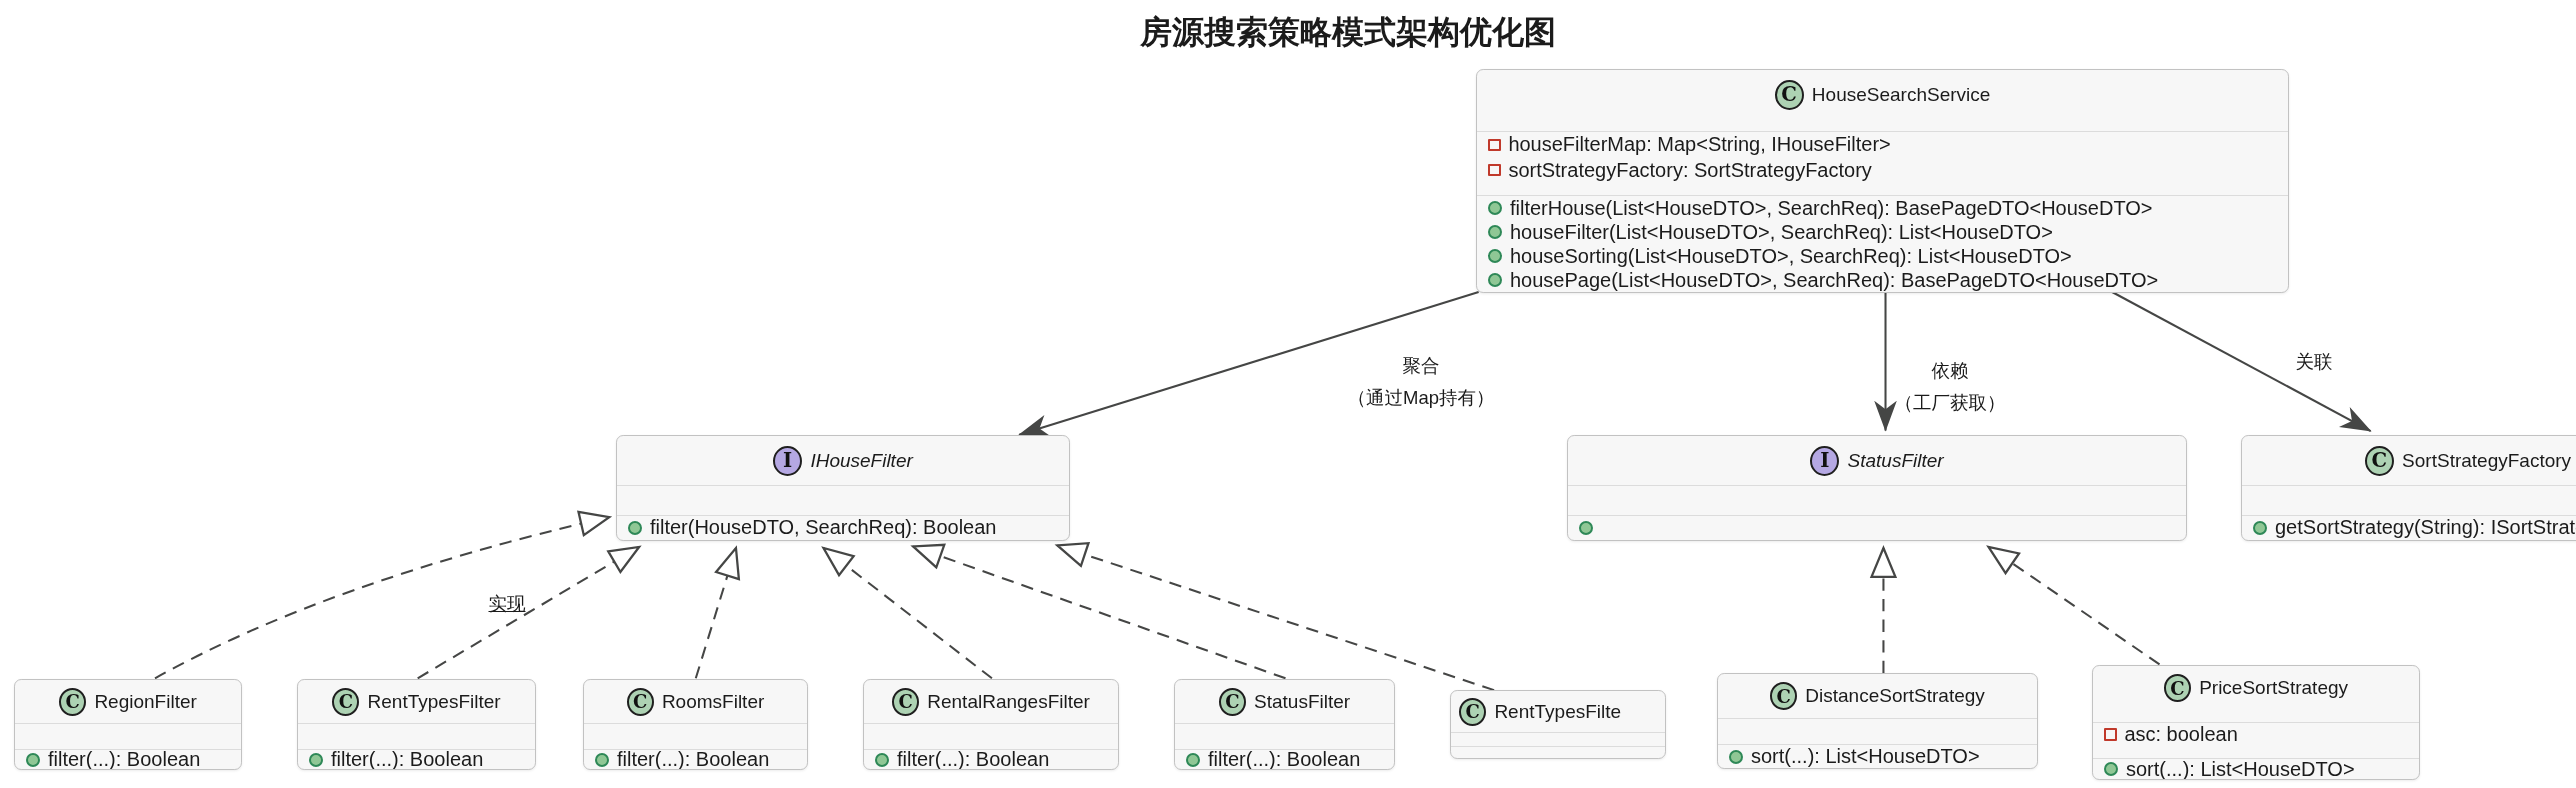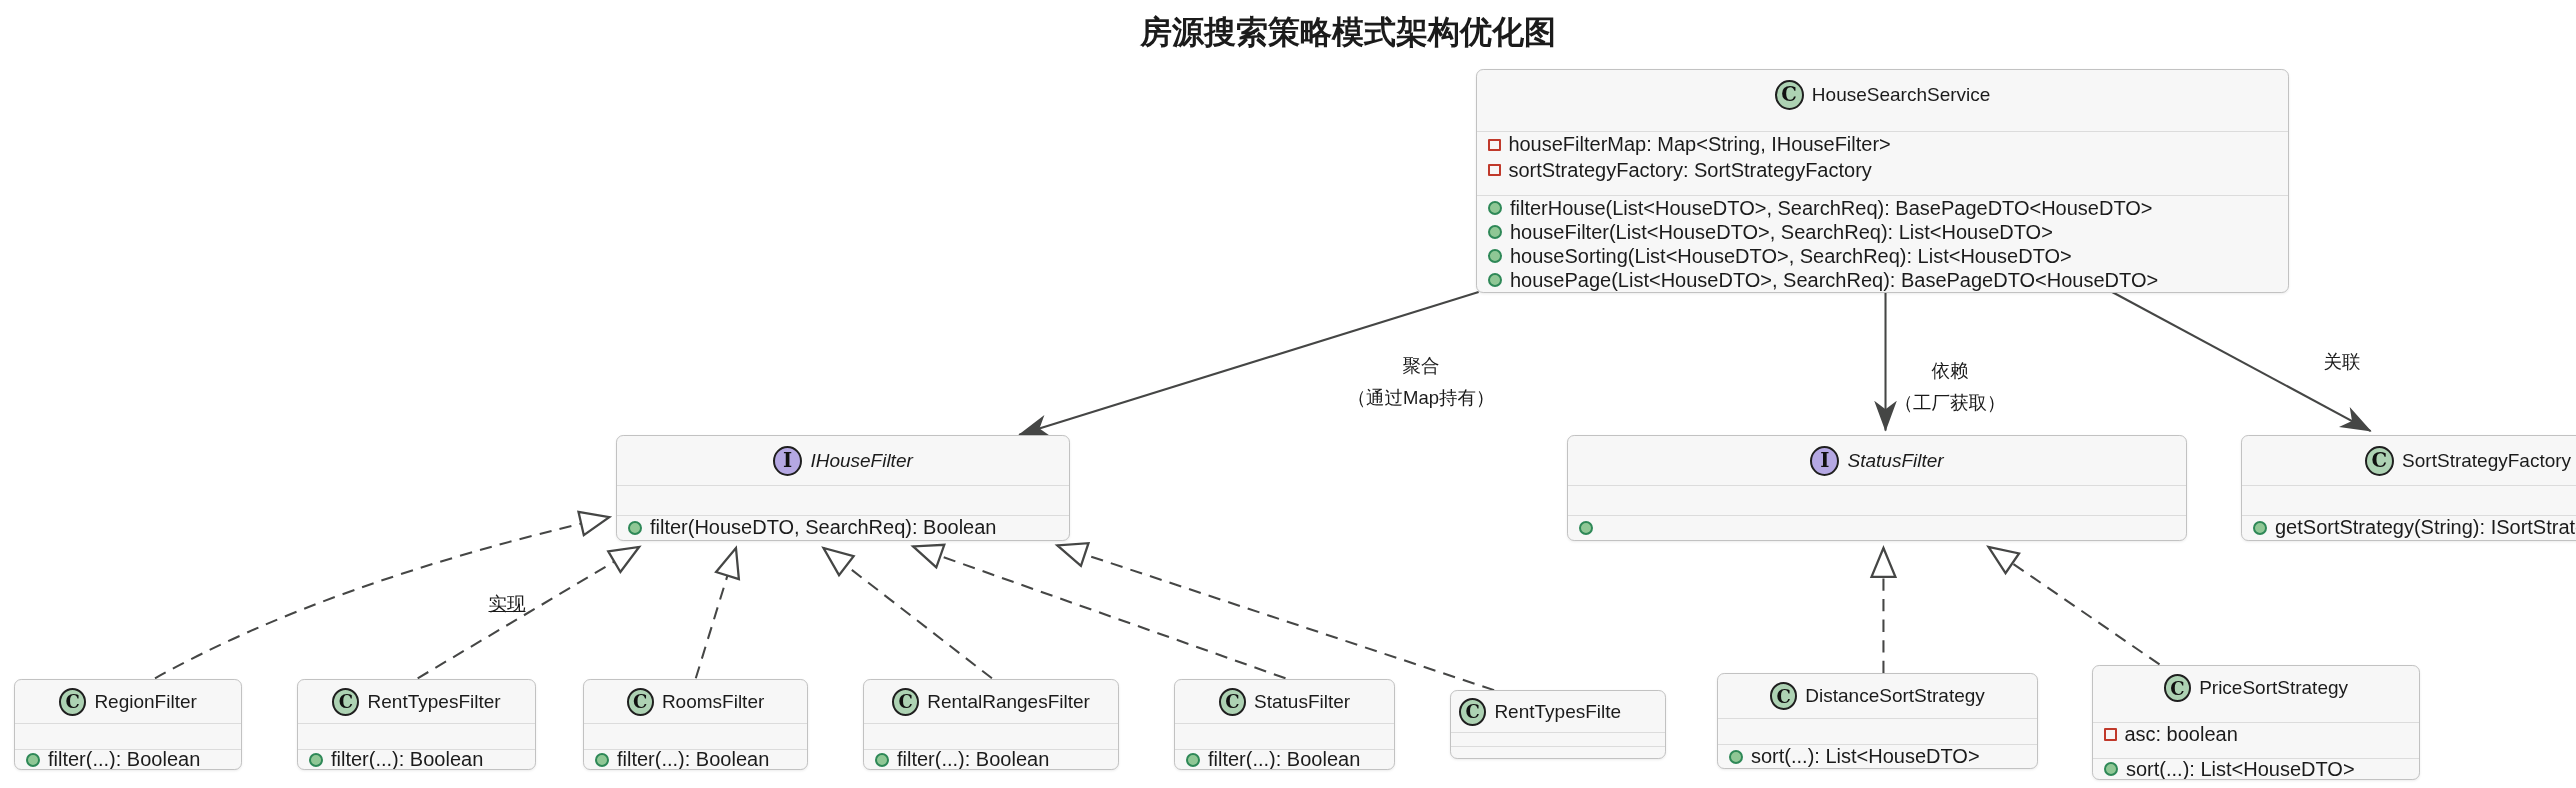--- a/index.html
+++ b/index.html
@@ -64,21 +64,21 @@
   <div class="diagram-title">房源搜索策略模式架构优化图</div>
 
   <div class="edge-label" style="left:1421px;top:339px;margin-top:11px;">
     <div>聚合</div>
     <div>（通过Map持有）</div>
   </div>
   <div class="edge-label" style="left:1950px;top:339px;margin-top:16px;">
     <div>依赖</div>
     <div>（工厂获取）</div>
   </div>
-  <div class="edge-label" style="left:2314px;top:346px;margin-left:28px;">关联</div>
+  <div class="edge-label" style="left:2314px;top:346px;">关联</div>
   <div class="edge-label" style="left:507px;top:588px;text-decoration:underline;">实现</div>
 
   <div class="uml-box" style="left:1476px;top:69px;width:813px;height:224px;grid-template-rows:49px 64px 1fr;">
     <div class="sec first uml-header">
       <span class="badge cls">C</span>
       <span class="uml-name">HouseSearchService</span>
     </div>
     <div class="sec members">
       <div class="member">
         <span class="vis priv"></span>

